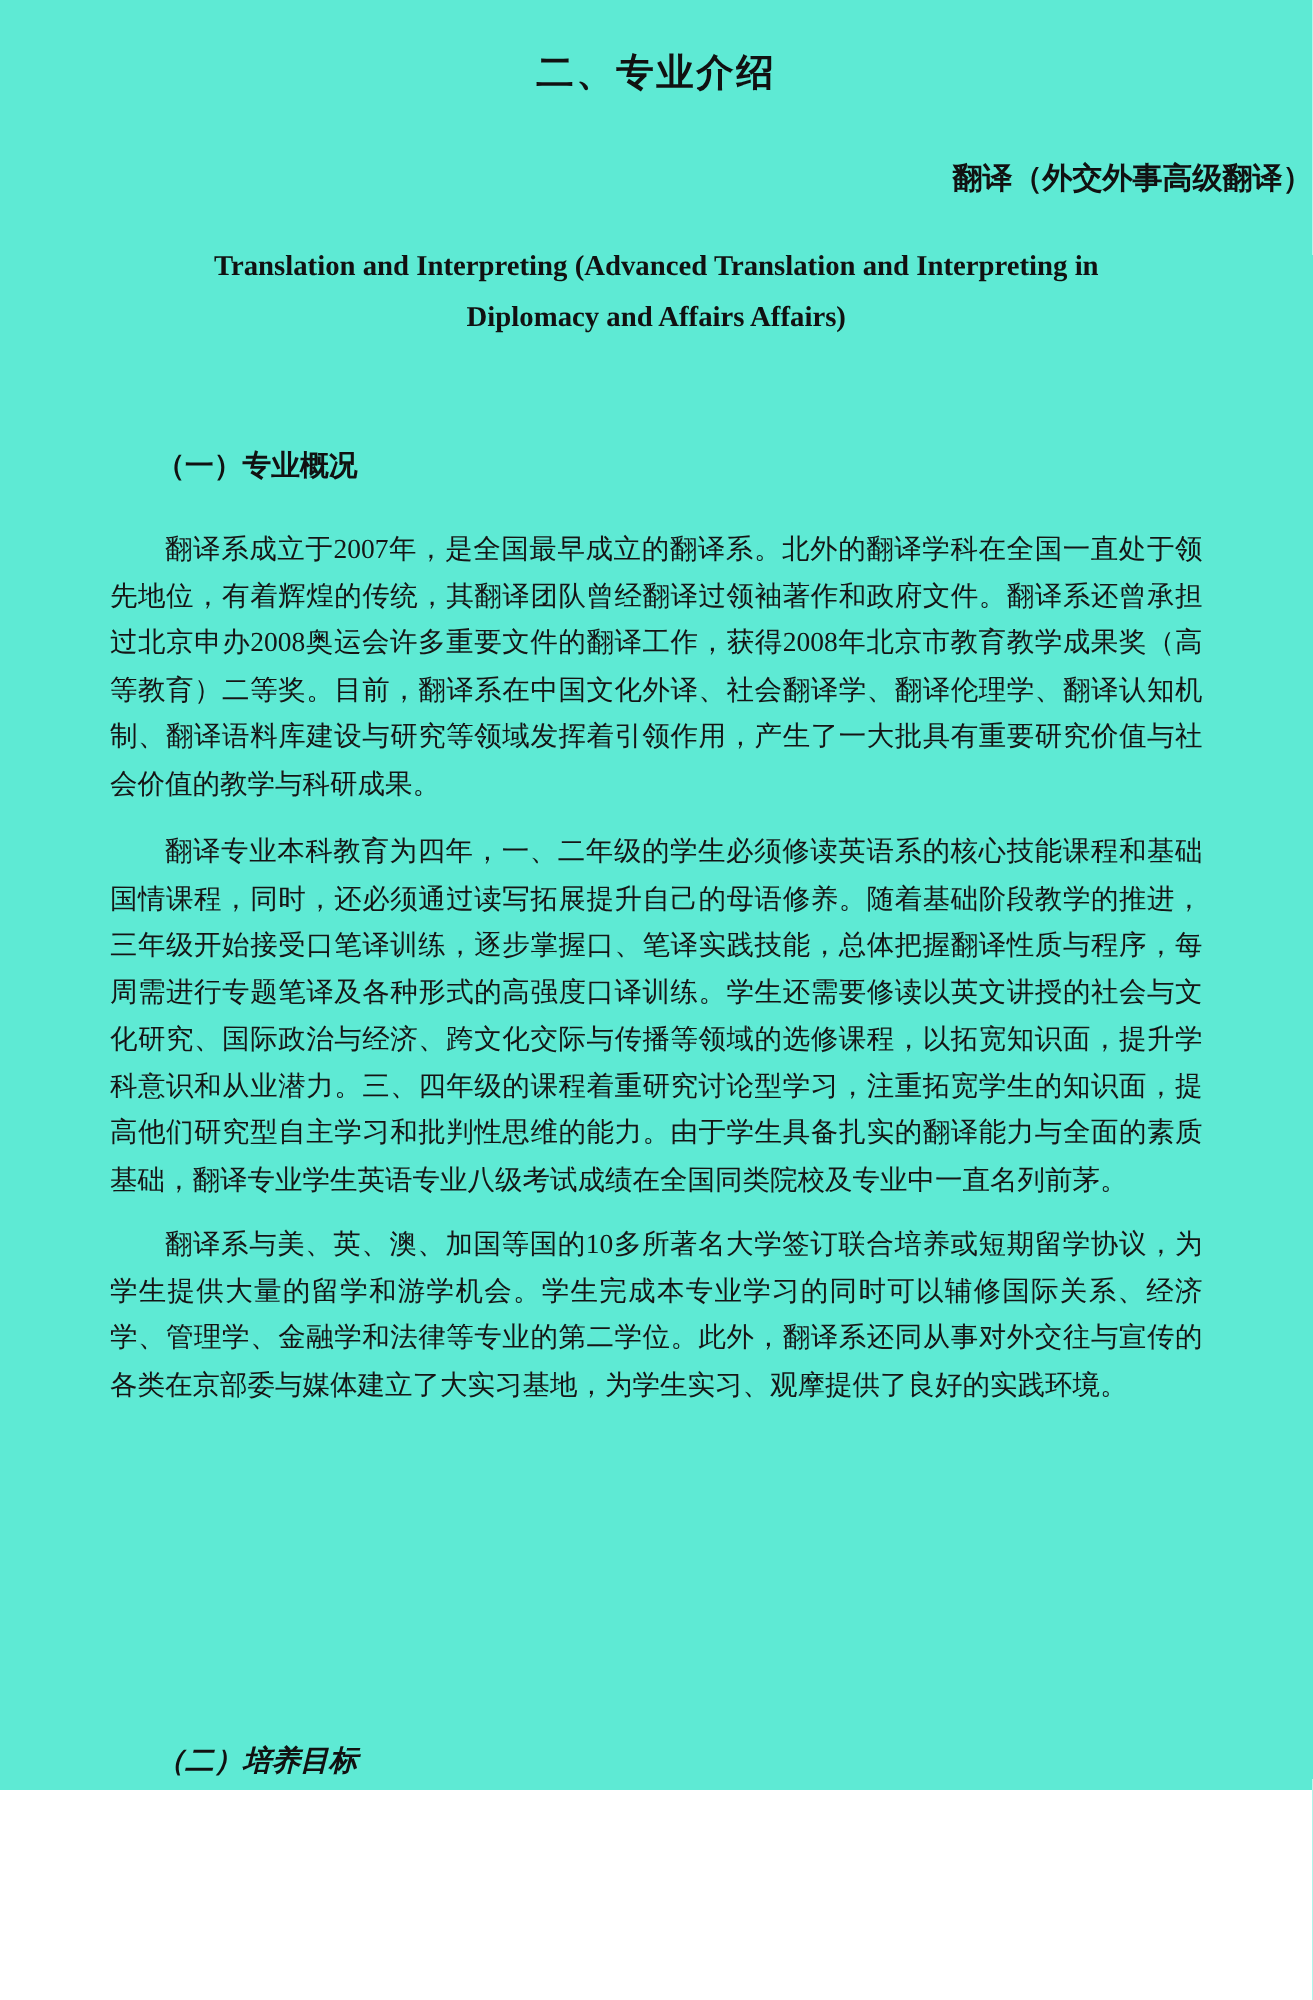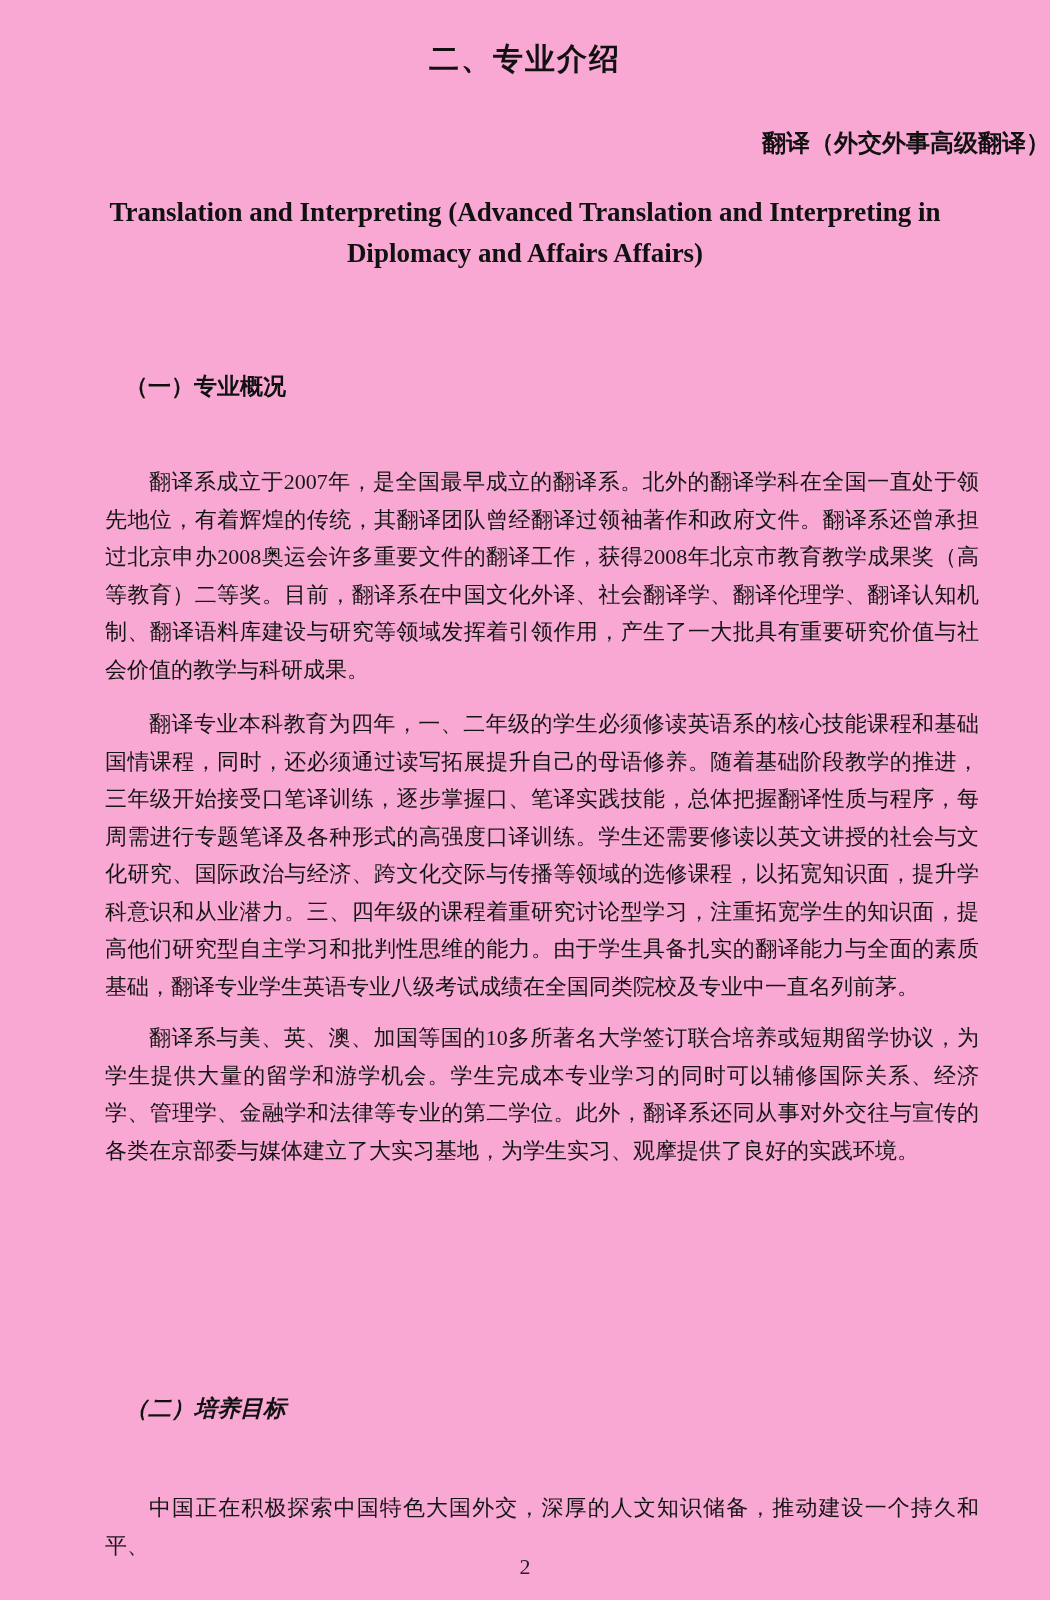--- a/index.html
+++ b/index.html
@@ -3,22 +3,22 @@
 <meta charset="utf-8">
 <style>
   html, body {
     margin: 0;
     padding: 0;
     background: #ffffff;
   }
   .page {
     position: relative;
     width: 1050px;
-    height: 1600px;
-    background: #f9a8d4;
+    height: 1432px;
+    background: #5eead4;
     overflow: hidden;
     font-family: "Liberation Serif", serif;
     color: #1a1a1a;
   }
   .doc-title {
     position: absolute;
     top: 38px;
     left: 0;
     width: 1050px;
     text-align: center;
@@ -42,49 +42,48 @@
     color: #111111;
   }
   .major-title-en {
     position: absolute;
     top: 192px;
     left: 0;
     width: 1050px;
     text-align: center;
     font-family: "Liberation Serif", serif;
     font-weight: bold;
-    font-size: 27px;
+    font-size: 23px;
     line-height: 41px;
     color: #111111;
   }
   .section-heading {
     position: absolute;
     left: 88px;
     width: 874px;
     padding-left: 37px;
     box-sizing: border-box;
     font-family: "Liberation Sans", sans-serif;
     font-weight: bold;
     font-size: 23px;
     line-height: 32px;
     color: #111111;
   }
-  .heading-1 { top: 356px; margin-top: 14px; }
+  .heading-1 { top: 356px; }
   .heading-2 { top: 1392px; font-style: italic; }
   .body-para {
     position: absolute;
-    left: 105px;
+    left: 88px;
     width: 874px;
     font-family: "Liberation Serif", serif;
     font-size: 22px;
     line-height: 37.5px;
     text-align: justify;
     text-indent: 2em;
     color: #151515;
-    margin-top: 43px;
   }
   .para-1 { top: 420px; }
   .para-2 { top: 662px; }
   .para-3 { top: 976px; font-family: Liberation Serif, serif; }
   .para-4 { top: 1150px; }
   .para-5 { top: 1446px; }
   .page-number {
     position: absolute;
     top: 1554px;
     left: 0;

